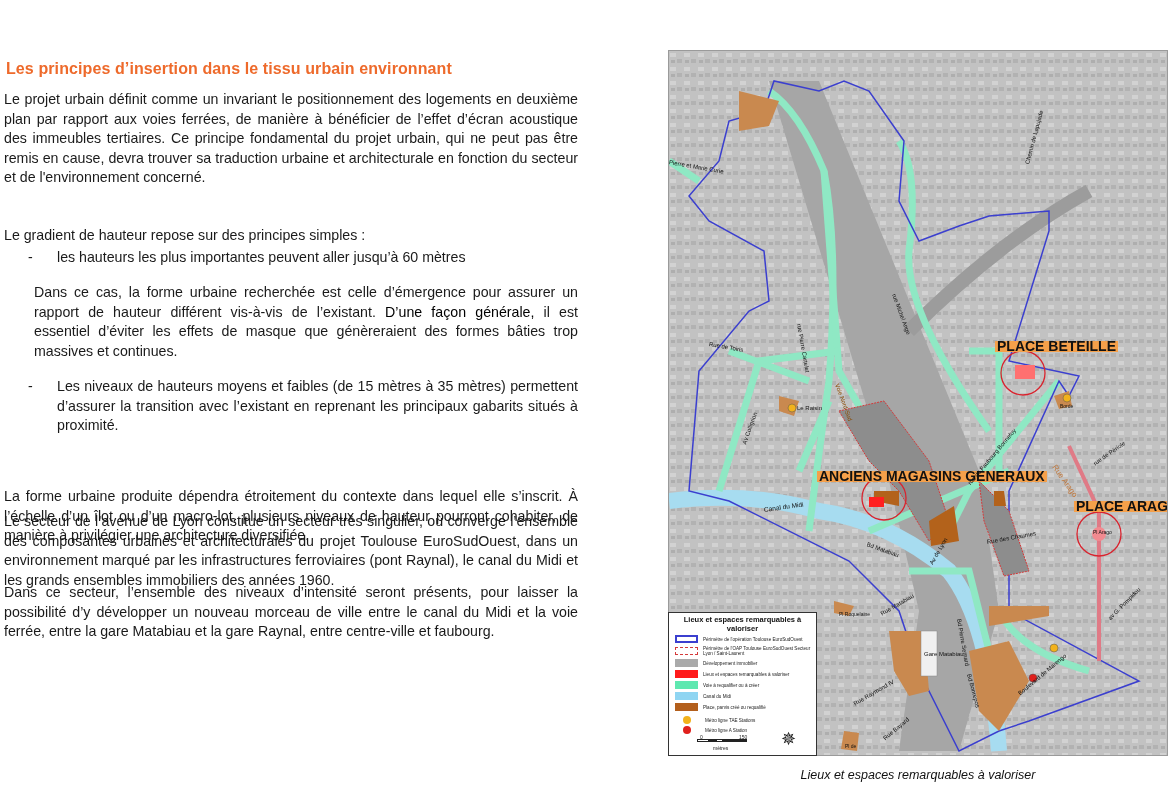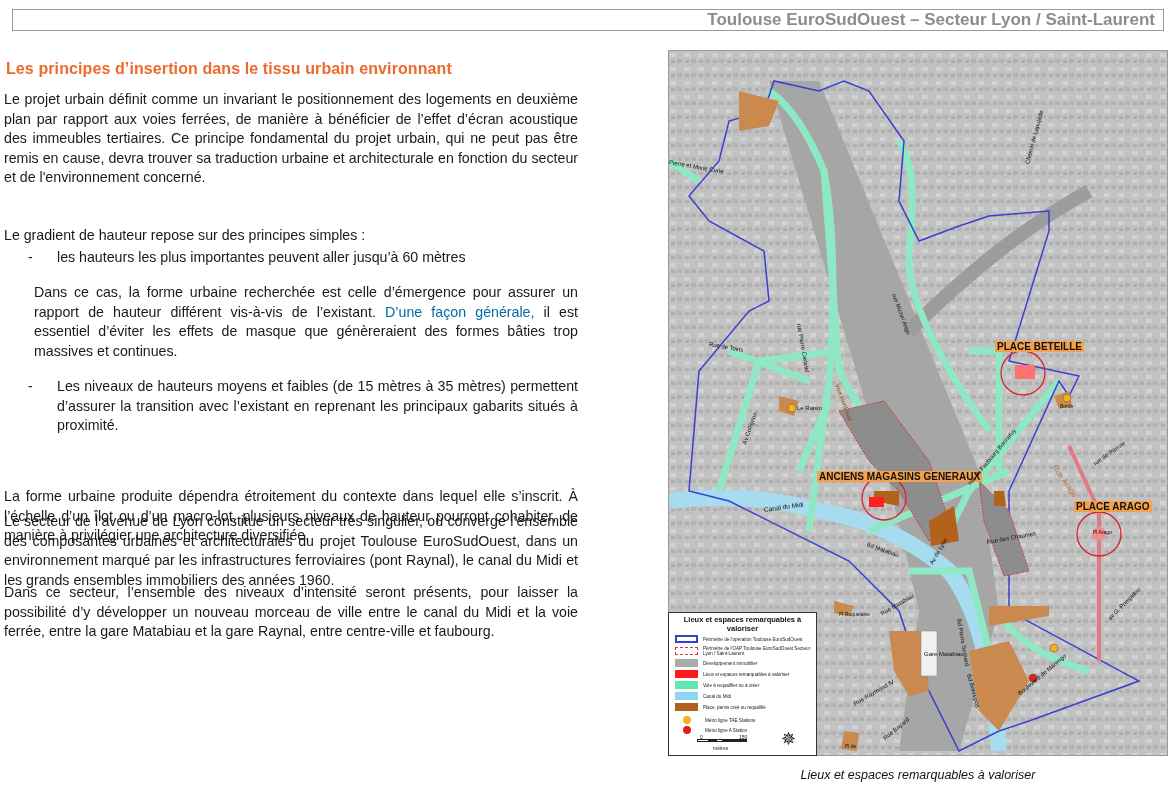--- a/index.html
+++ b/index.html
@@ -14,47 +14,46 @@
                   color: #8c8c8c; font-weight: bold; font-size: 17px; line-height: 20px; text-align: right; padding-right: 8px; }
 
   
   .section-title { position: absolute; left: 6px; top: 60px; color: #ee6a2b; font-weight: bold; font-size: 16px;
                    letter-spacing: 0.1px; }
   .text { position: absolute; left: 4px; width: 574px; font-size: 14.2px; line-height: 19.5px; text-align: justify; color: #1a1a1a; }
   .text.indent { left: 34px; width: 544px; }
   .bullet { position: absolute; left: 28px; width: 550px; font-size: 14.2px; line-height: 19.5px; color: #1a1a1a; }
   .bullet .dash { position: absolute; left: 0; top: 0; }
   .bullet .btxt { position: absolute; left: 29px; width: 521px; text-align: justify; }
-  .blue { color: #0369a1; }
+  .blue { color: #000000; }
 
   
   .map { position: absolute; left: 668px; top: 50px; width: 500px; height: 706px; border: 1px solid #9a9a9a; box-sizing: border-box;
          background: #bdbdbd; overflow: hidden; }
   .map svg { position: absolute; left: 0; top: 0; }
   .maplabel { position: absolute; font-size: 6px; color: #111; white-space: nowrap; transform-origin: left center; }
-  .place-tag { position: absolute; background: #f5a04a; color: #111; font-weight: bold; font-size: 10px; padding: 0 2px; line-height: 11px; white-space: nowrap; }
+  .place-tag { position: absolute; background: #f5a04a; color: #111; font-weight: bold; font-size: 14px; padding: 0 2px; line-height: 11px; white-space: nowrap; }
 
   
   .legend { position: absolute; left: 668px; top: 612px; width: 149px; height: 144px; background: #fff; border: 1px solid #333; box-sizing: border-box; }
   .legend-title { position: absolute; left: 0; top: 3px; width: 100%; text-align: center; font-weight: bold; font-size: 7.5px; line-height: 8.5px; }
   .lg-item { position: absolute; left: 6px; height: 10px; display: flex; align-items: center; font-size: 4.6px; line-height: 5px; color: #222; }
   .lg-sw { width: 23px; height: 8px; margin-right: 5px; flex: none; box-sizing: border-box; }
   .lg-dot { width: 8px; height: 8px; border-radius: 50%; margin: 0 14px 0 8px; flex: none; }
   .scalebar { position: absolute; left: 28px; top: 126px; width: 50px; height: 3px; border: 1px solid #222; box-sizing: border-box;
               background: linear-gradient(90deg, #fff 0 20%, #222 20% 40%, #fff 40% 50%, #222 50% 100%); }
   .scale-lbl { position: absolute; font-size: 5px; color: #222; }
   .compass { position: absolute; left: 112px; top: 117px; font-size: 18px; line-height: 18px; color: #111; }
 
   .caption { position: absolute; left: 668px; top: 768px; width: 500px; text-align: center; font-style: italic; font-size: 12.5px; color: #111; }
 </style>
 </head>
 <body>
 
 <div class="header">
-  <div class="header-right">Toulouse EuroSudOuest – Secteur Lyon / Saint-Laurent</div>
 </div>
 
 <div class="section-title">Les principes d’insertion dans le tissu urbain environnant</div>
 
 <div class="text" style="top:90px;">Le projet urbain définit comme un invariant le positionnement des logements en deuxième plan par rapport aux voies ferrées, de manière à bénéficier de l’effet d’écran acoustique des immeubles tertiaires. Ce principe fondamental du projet urbain, qui ne peut pas être remis en cause, devra trouver sa traduction urbaine et architecturale en fonction du secteur et de l'environnement concerné.</div>
 <div class="text" style="top:226px;">Le gradient de hauteur repose sur des principes simples :</div>
 
 <div class="bullet" style="top:248px;">
   <span class="dash">-</span>
   <span class="btxt">les hauteurs les plus importantes peuvent aller jusqu’à 60 mètres</span>

